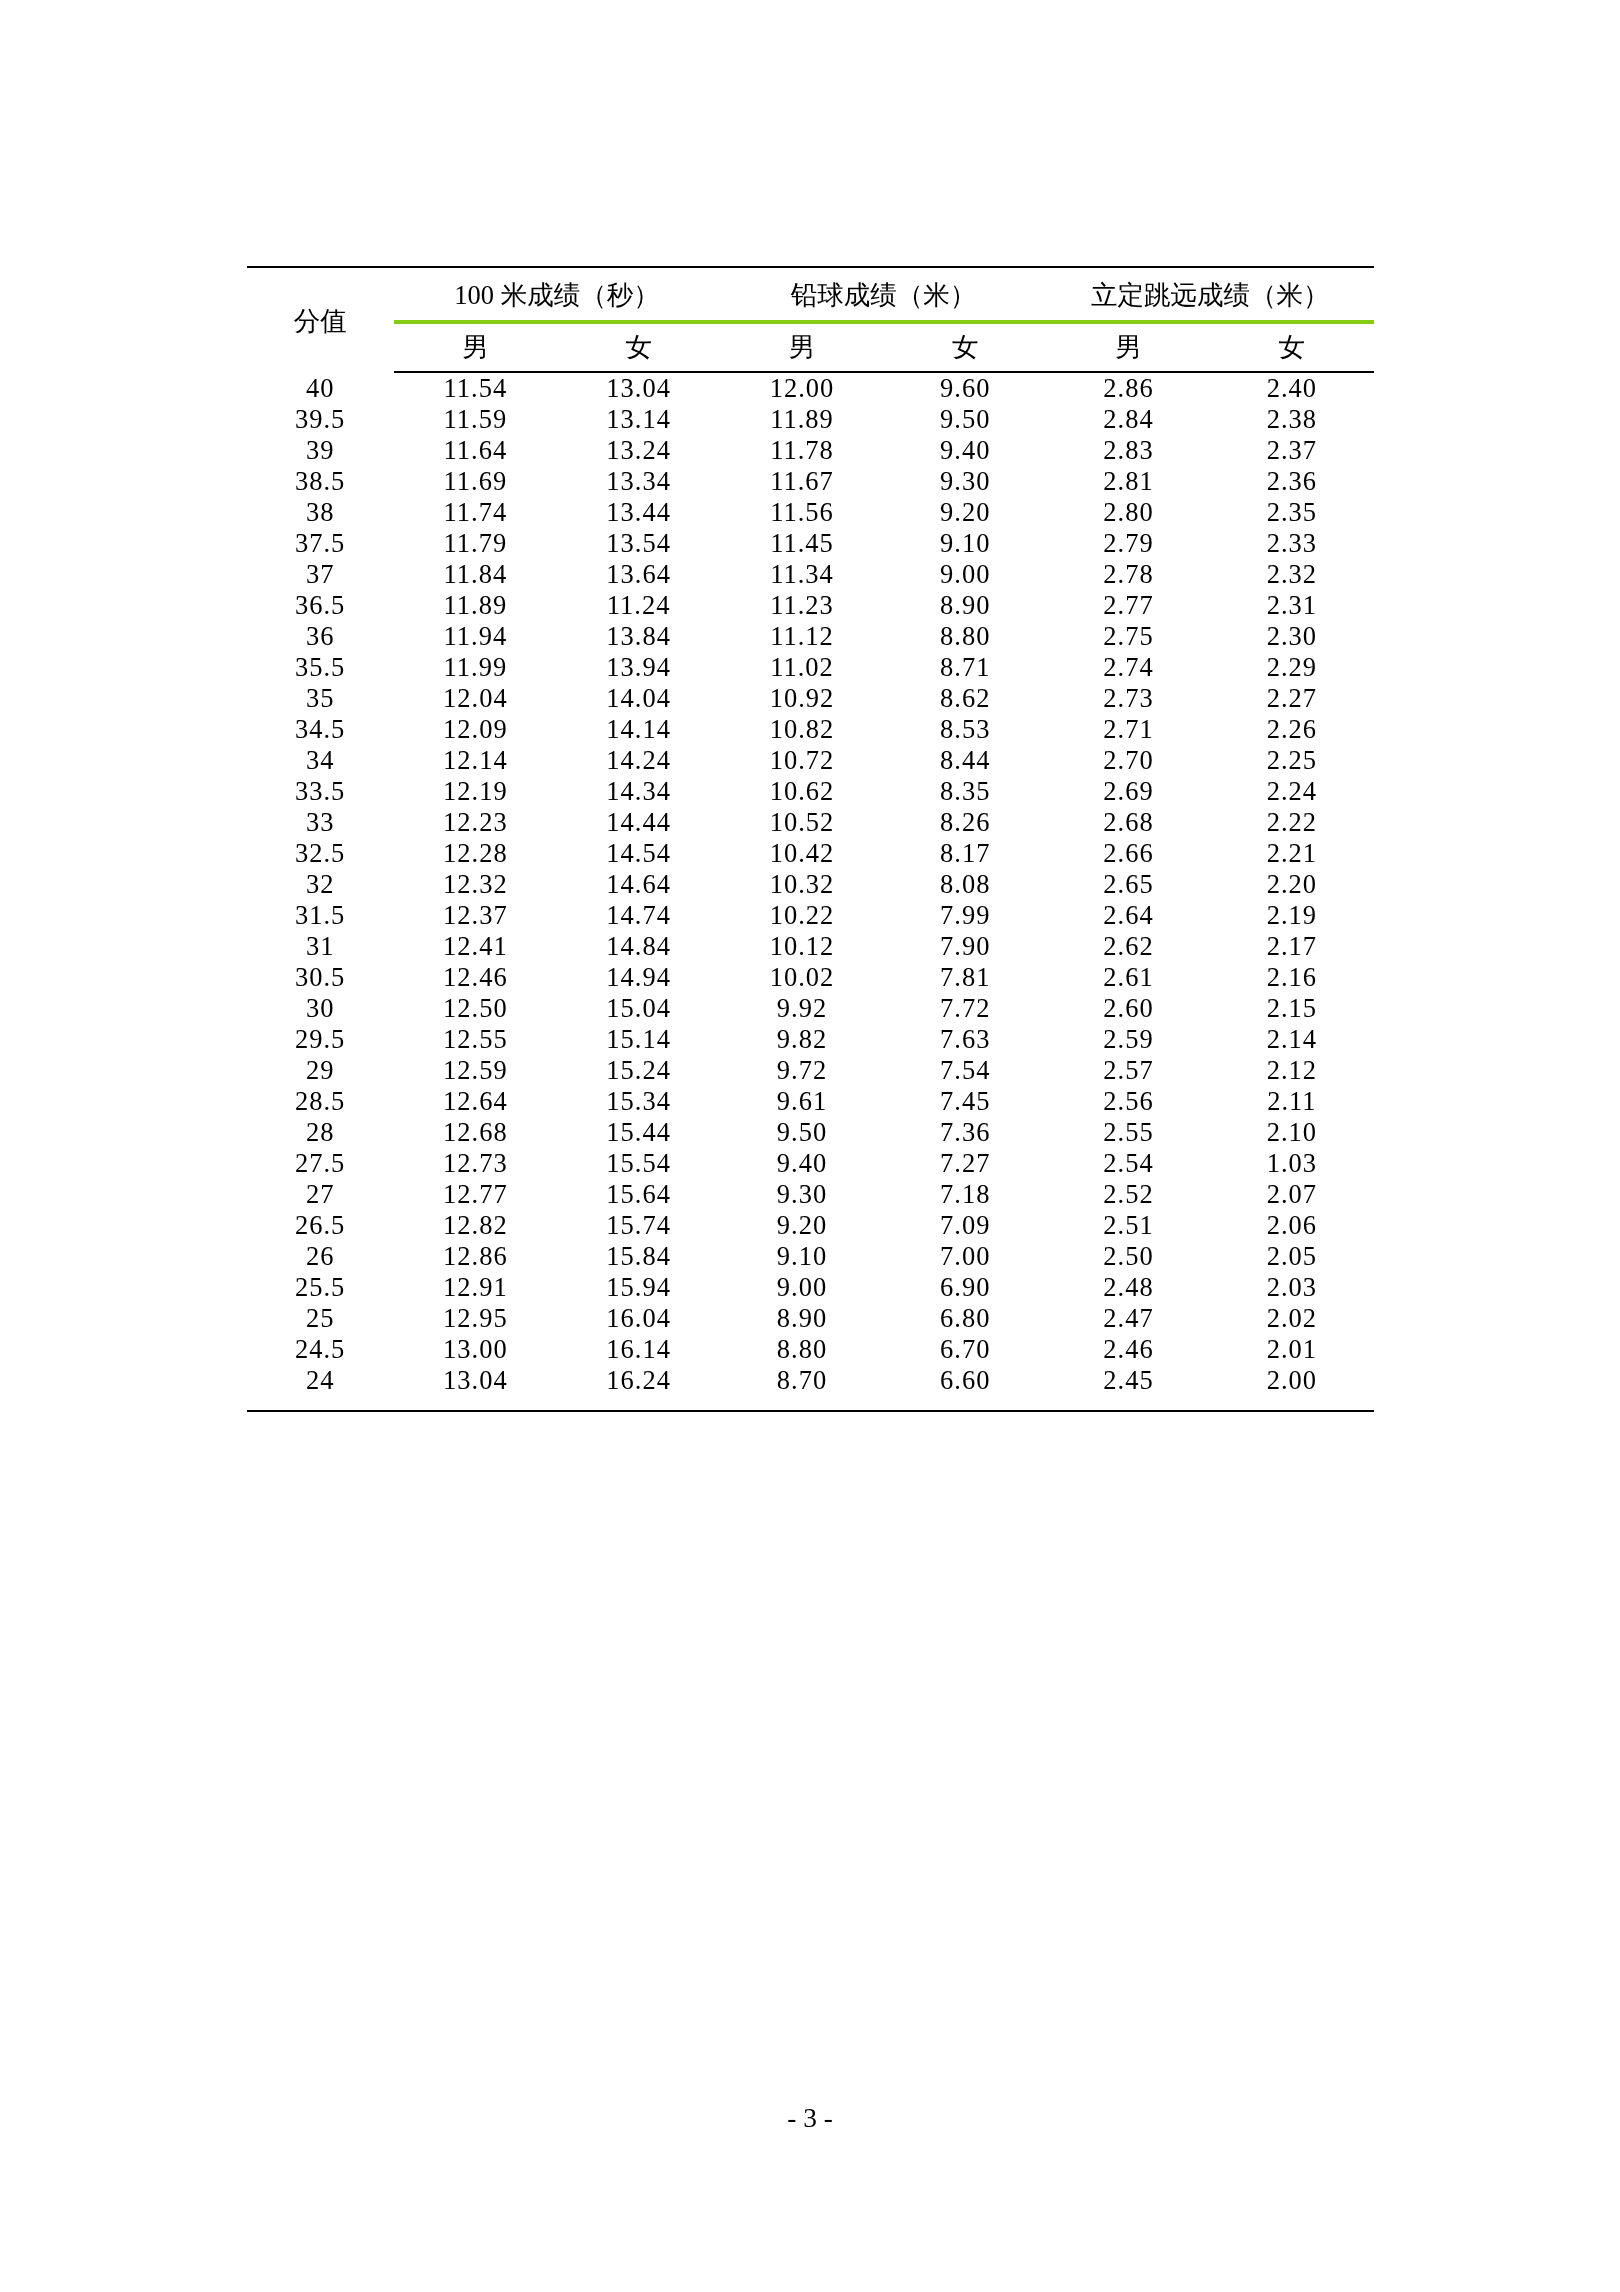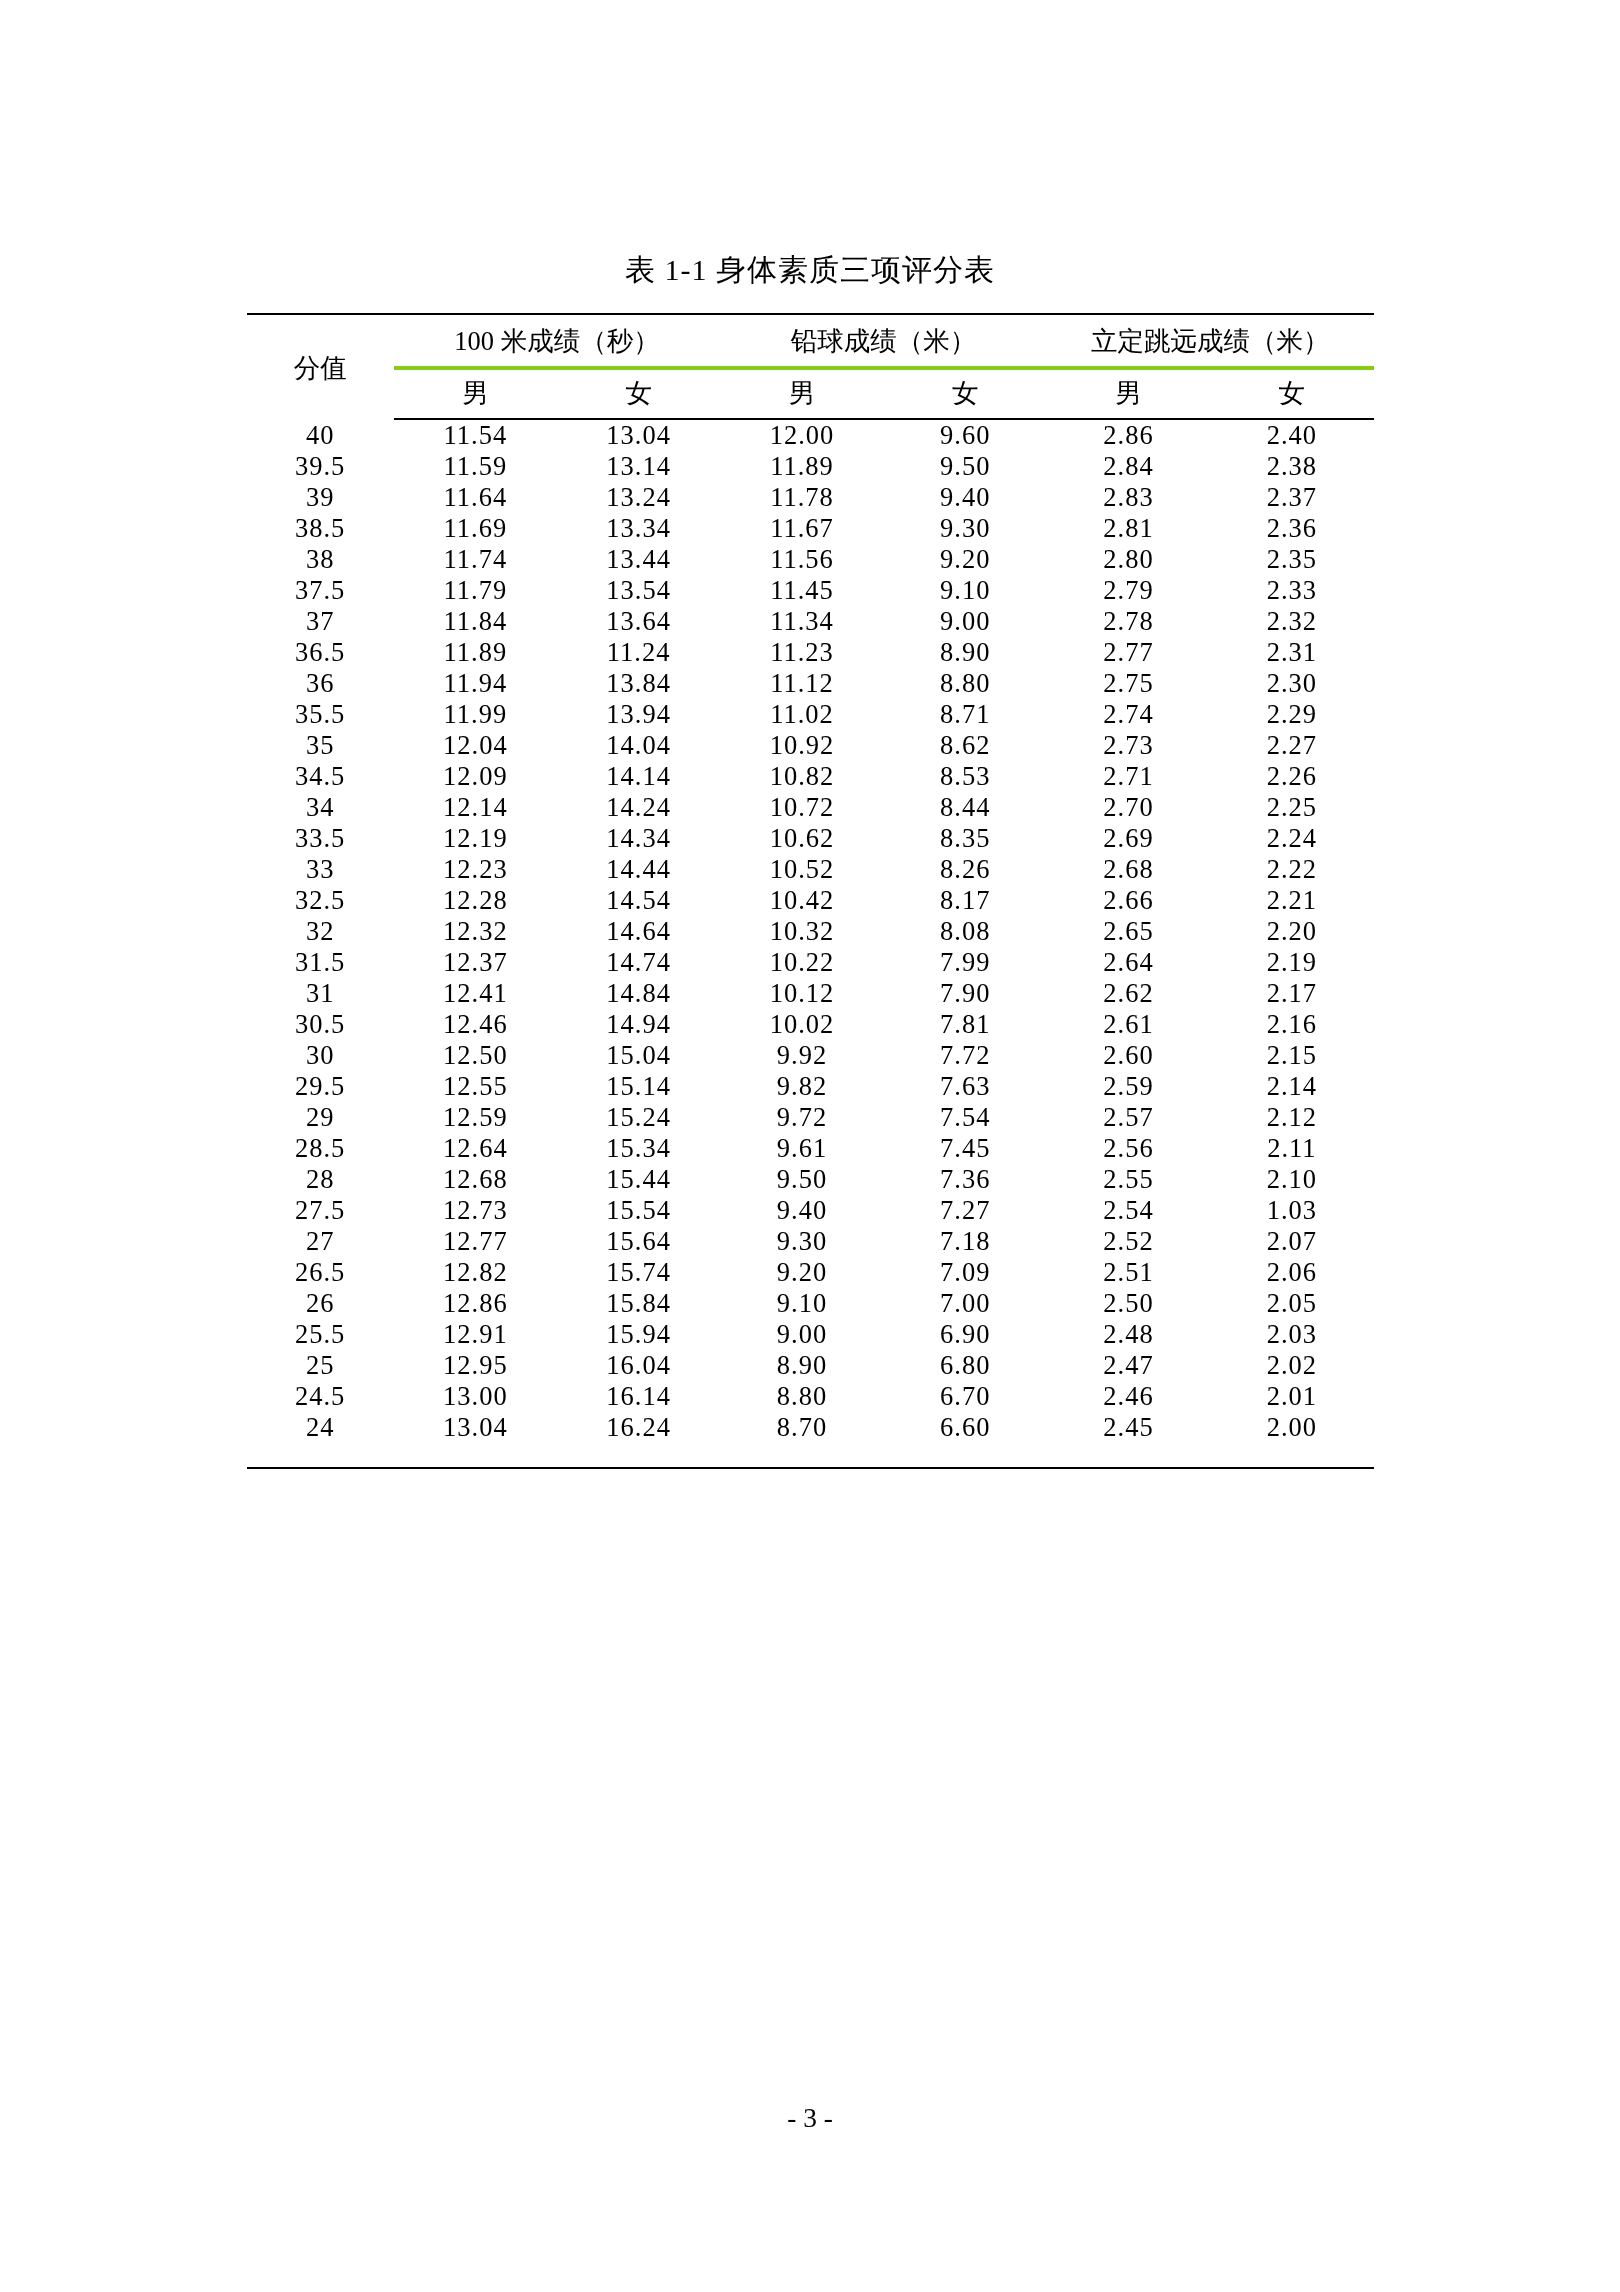--- a/index.html
+++ b/index.html
@@ -64,21 +64,21 @@
     padding: 4.9px 0 6.9px 0;
     font-size: 26.5px;
   }
   tbody td {
     padding: 5.9px 0 4.9px 0;
     font-size: 26.5px;
     letter-spacing: 1px;
   }
   tbody tr:last-child td {
     border-bottom: 2.9px solid #000;
-    padding-bottom: 24px;
+    padding-bottom: 14px;
   }
   col.c-score { width: 147px; }
   col.c-data  { width: 163px; }
   .page-number {
     position: absolute;
     left: 0;
     right: 0;
     bottom: 159px;
     text-align: center;
     font-size: 27.4px;
@@ -86,21 +86,20 @@
   }
   .num {
     font-family: "Liberation Serif", "DejaVu Serif", serif;
   }
 </style>
 </head>
 <body>
 
 <div class="page">
 
-  <div class="title">表 1-1 身体素质三项评分表</div>
 
   <div class="table-wrap">
     <table class="score-table">
       <colgroup>
         <col class="c-score">
         <col class="c-data">
         <col class="c-data">
         <col class="c-data">
         <col class="c-data">
         <col class="c-data">

